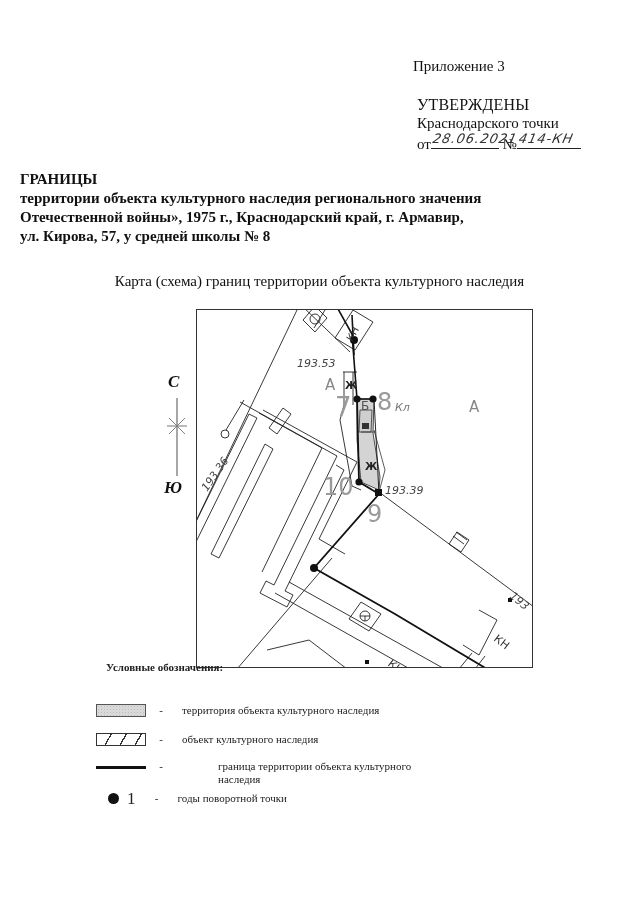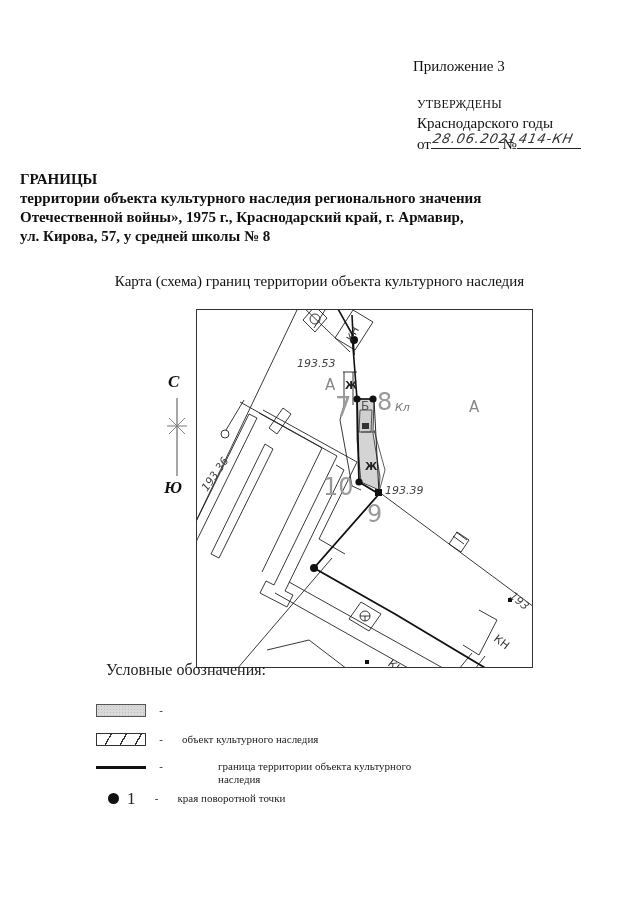--- a/index.html
+++ b/index.html
@@ -5,59 +5,59 @@
   html, body { margin: 0; padding: 0; background: #ffffff; }
   body {
     width: 639px; height: 905px; position: relative; overflow: hidden;
     font-family: "Liberation Serif", "DejaVu Serif", serif; color: #111;
   }
   .abs { position: absolute; }
 
   
   .appendix { left: 413px; top: 58px; font-size: 15px; }
   .approved { left: 417px; top: 95px; font-size: 15px; line-height: 19px; }
-  .approved .caps { font-size: 12px; letter-spacing: 0.2px; }
+  .approved .caps { font-size: 16px; letter-spacing: 0.2px; }
   .sigline { display: inline-block; border-bottom: 1px solid #222; position: relative; height: 15px; vertical-align: baseline; }
   .hand { font-family: "DejaVu Sans", sans-serif; font-style: italic; color: #333; font-size: 13px; letter-spacing: 1px; position: absolute; bottom: 0px; left: 2px; white-space: nowrap; transform: skewX(-12deg); }
 
   
   .title-block { left: 0; width: 639px; top: 170px; text-align: left; font-weight: bold; font-size: 15px; line-height: 19px; padding-left: 20px; }
   .map-caption { left: 0; width: 639px; top: 273px; text-align: center; font-weight: normal; font-size: 15px; }
 
   
   .map { left: 196px; top: 309px; width: 337px; height: 359px; border: 1.4px solid #333; box-sizing: border-box; overflow: hidden; background: #fff; }
   .map svg { display: block; }
 
   
   .compass-n { left: 168px; top: 372px; font-size: 17px; font-weight: bold; font-style: italic; }
   .compass-s { left: 164px; top: 478px; font-size: 17px; font-weight: bold; font-style: italic; }
   .compass-star { left: 165px; top: 398px; }
 
   
-  .legend-title { left: 106px; top: 661px; font-size: 16px; color: #222; }
+  .legend-title { left: 106px; top: 661px; font-size: 11px; color: #222; font-weight: bold; }
   .legend-row { left: 96px; font-size: 11px; color: #222; display: flex; align-items: flex-start; }
   .legend-swatch { width: 50px; height: 13px; box-sizing: border-box; flex: none; }
   .sw-territory { border: 1px solid #555; background: #d9d9d9;
     background-image: radial-gradient(#bdbdbd 0.6px, transparent 0.7px); background-size: 3px 3px; }
   .sw-object { border: 1px solid #333; background: #fff;
     background-image: repeating-linear-gradient(-60deg, transparent 0 8px, #333 8px 9.3px, transparent 9.3px 13px); }
   .sw-line { height: 3px; background: #111; margin-top: 5px; }
   .legend-dash { width: 18px; text-align: center; margin-left: 6px; flex: none; }
   .legend-text { margin-left: 12px; line-height: 13px; }
   .pt-dot { width: 11px; height: 11px; border-radius: 50%; background: #111; display: inline-block; margin-left: 12px; margin-top: 1px; }
   .pt-num { font-size: 17px; margin-left: 8px; line-height: 14px; }
 </style>
 </head>
 <body>
 
 <div class="abs appendix">Приложение 3</div>
 
 <div class="abs approved">
   <div class="caps">УТВЕРЖДЕНЫ</div>
-  <div>Краснодарского годы</div>
+  <div>Краснодарского точки</div>
   <div>
     <span>от</span><span class="sigline" style="width:68px;"><span class="hand">28.06.2021</span></span>
     <span>№</span><span class="sigline" style="width:64px;"><span class="hand">414-КН</span></span>
   </div>
 </div>
 
 <div class="abs title-block">
   <div>ГРАНИЦЫ</div>
   <div>территории объекта культурного наследия регионального значения</div>
   <div>Отечественной войны», 1975 г., Краснодарский край, г. Армавир,</div>
@@ -169,32 +169,33 @@
       <text x="198" y="101" font-size="11" fill="#777" font-style="italic">Кл</text>
     </g>
   </svg>
 </div>
 
 <div class="abs legend-title">Условные обозначения:</div>
 
 <div class="abs legend-row" style="top:704px;">
   <div class="legend-swatch sw-territory"></div>
   <div class="legend-dash">-</div>
+  <div class="legend-text">территория объекта культурного наследия</div>
 </div>
 
 <div class="abs legend-row" style="top:733px;">
   <div class="legend-swatch sw-object"></div>
   <div class="legend-dash">-</div>
   <div class="legend-text">объект культурного наследия</div>
 </div>
 
 <div class="abs legend-row" style="top:760px;">
   <div class="legend-swatch sw-line" style="margin-top:6px;"></div>
   <div class="legend-dash">-</div>
   <div class="legend-text" style="width:210px;margin-left:48px;">граница территории объекта культурного наследия</div>
 </div>
 
 <div class="abs legend-row" style="top:792px; left:96px;">
   <span class="pt-dot"></span>
   <span class="pt-num">1</span>
   <div class="legend-dash" style="margin-left:12px;">-</div>
-  <div class="legend-text">края поворотной точки</div>
+  <div class="legend-text">годы поворотной точки</div>
 </div>
 
 </body></html>

